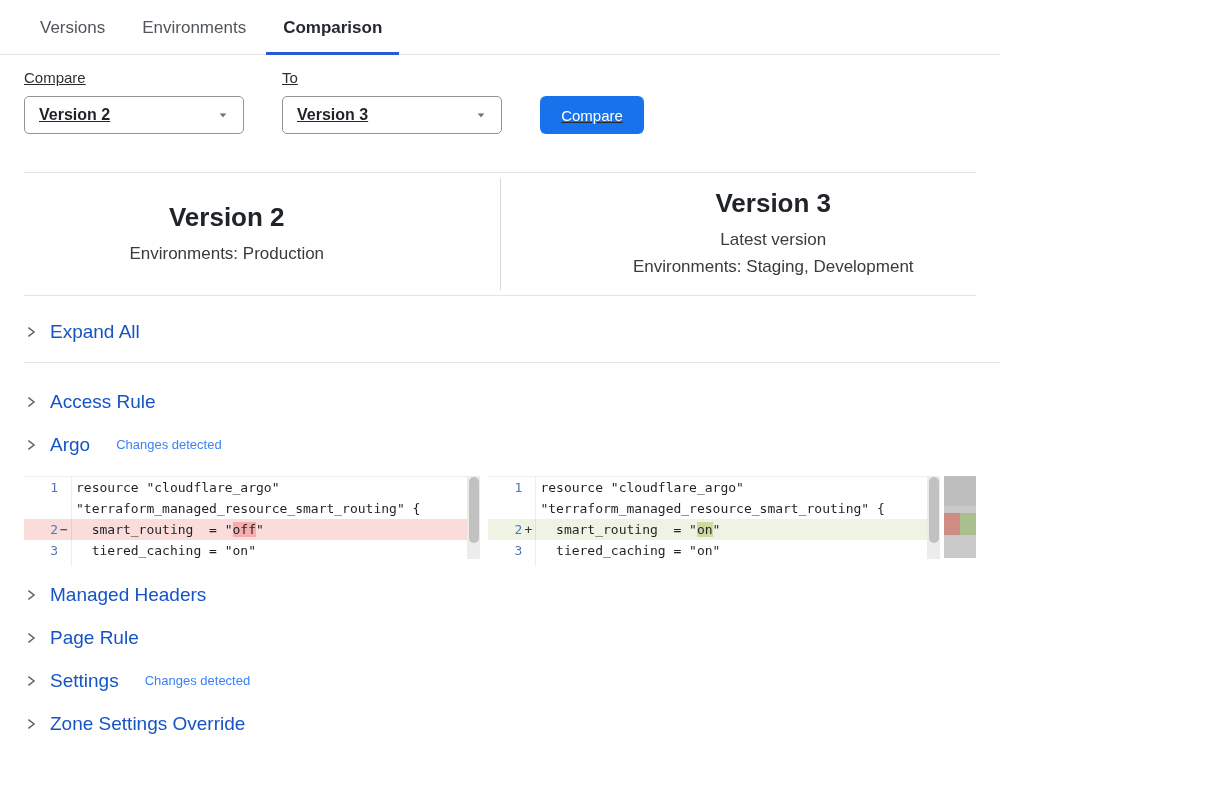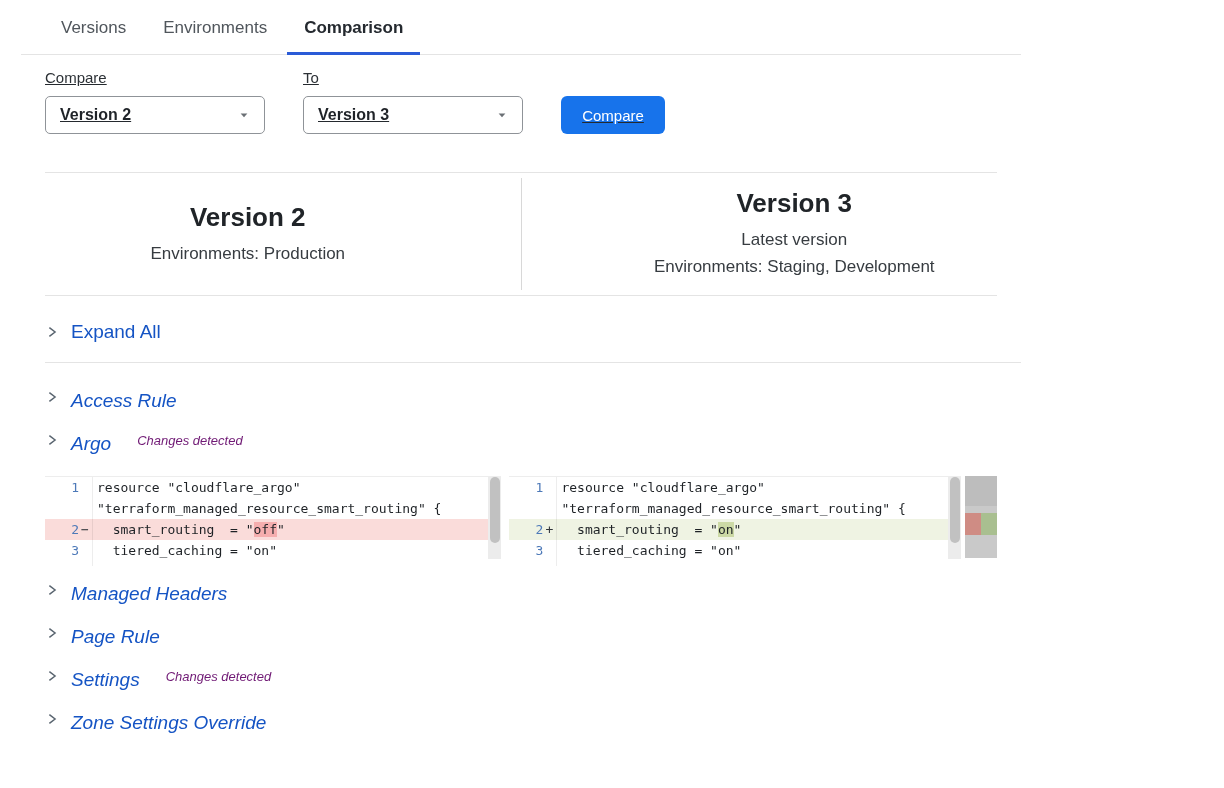--- a/index.html
+++ b/index.html
@@ -1,19 +1,19 @@
 <!DOCTYPE html>
 <html style="--link-blue: #1554c4; --button-blue: #1773eb; --tab-underline: #2a5bd7; --divider: #e4e4e4; --diff-del-bg: #fadcda; --diff-del-word: #f5aeae; --diff-add-bg: #eff3e3; --diff-add-word: #ccd9a5; --diff-del-map: #cf8c84; --diff-add-map: #a9bf90;"><head>
 <meta charset="utf-8">
 <style>
   * { margin:0; padding:0; box-sizing:border-box; }
   html,body { background:#fff; }
   .page {
     width:1000px; height:788px; overflow:hidden; background:#fff;
-    font-family:"Liberation Sans", sans-serif; color:#24292e;margin-left:21px;
+    font-family:"Liberation Sans", sans-serif; color:#24292e;
   }
 
   
   .tabs { display:flex; padding:14px 24px 0 23px; border-bottom:1px solid var(--divider,#e4e4e4); }
   .tab {
     padding:4px 17px 14px; font-size:17px; color:#50565c; cursor:pointer;
     border-bottom:3px solid transparent; margin-right:3px; margin-bottom:-1px;
   }
   .tab.active { color:#24292f; font-weight:700; border-bottom-color:var(--tab-underline,#2a5bd7); }
 
@@ -41,24 +41,24 @@
   .vh h2 { font-size:26px; font-weight:600; color:#202428; margin-bottom:7px; }
   .vh .sub { font-size:17px; color:#373c41; line-height:27px; }
   .vdivider { width:1px; align-self:stretch; background:#d8d8d8; margin:5px 0; }
 
   
   .expand-row { margin:0 24px; padding:25px 0 19px; border-bottom:1px solid var(--divider,#e4e4e4);
                 display:flex; align-items:center; cursor:pointer; width:1176px; }
 
   
   .sections { margin:0 24px; padding-top:27px; }
-  .section-row { display:flex; height:23px; margin-bottom:20px; cursor:pointer;font-style:italic; }
+  .section-row { display:flex; align-items:center; height:23px; margin-bottom:20px; cursor:pointer; }
   .chev { width:14px; height:14px; flex-shrink:0; margin-right:12px; display:block; }
   .link { font-size:19px; color:var(--link-blue,#1554c4); }
-  .badge { font-size:13px; color:#701a75; margin-left:26px; }
+  .badge { font-size:13px; color:#3b82f6; margin-left:26px; }
 
   
   .diff { display:flex; height:90px; margin-bottom:17px; align-items:flex-start; }
   .pane { display:flex; height:90px; overflow:hidden; border-top:1px solid #ededed; }
   .pane .code-col { flex:1; overflow:hidden; }
   .pane.pleft  { width:568px; }
   .pane.pright { width:562px; margin-left:8px; }
   .scrollbar { width:13px; height:82px; background:#ececec; flex-shrink:0; position:relative; }
   .scrollbar .thumb { position:absolute; top:0; left:1.5px; width:10px; height:66px; background:#c1c1c1; border-radius:5px; }
   .minimap { width:32px; height:82px; background:#c9c9c9; margin-left:4px; position:relative; flex-shrink:0; }

